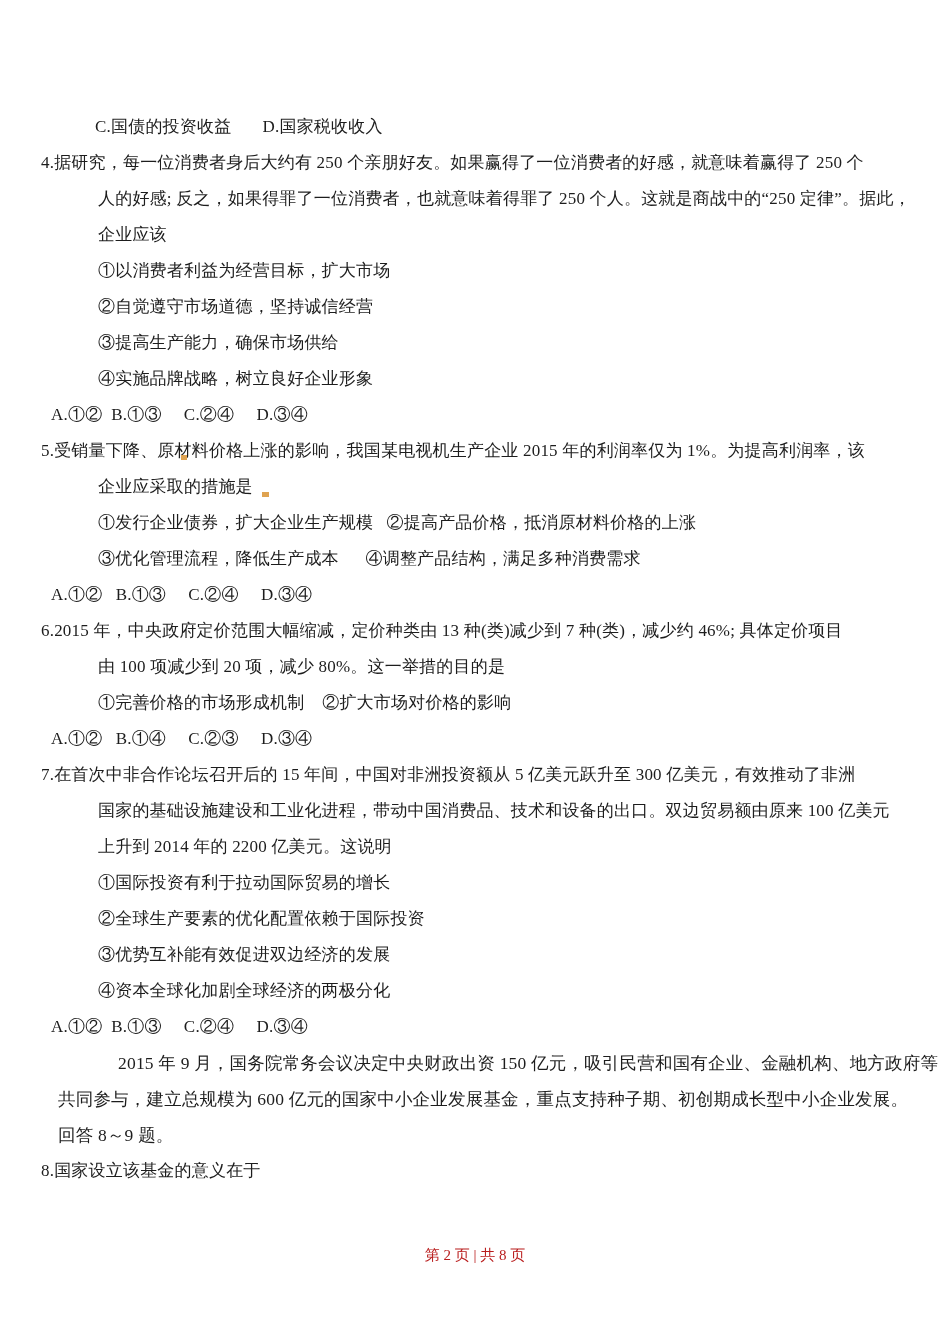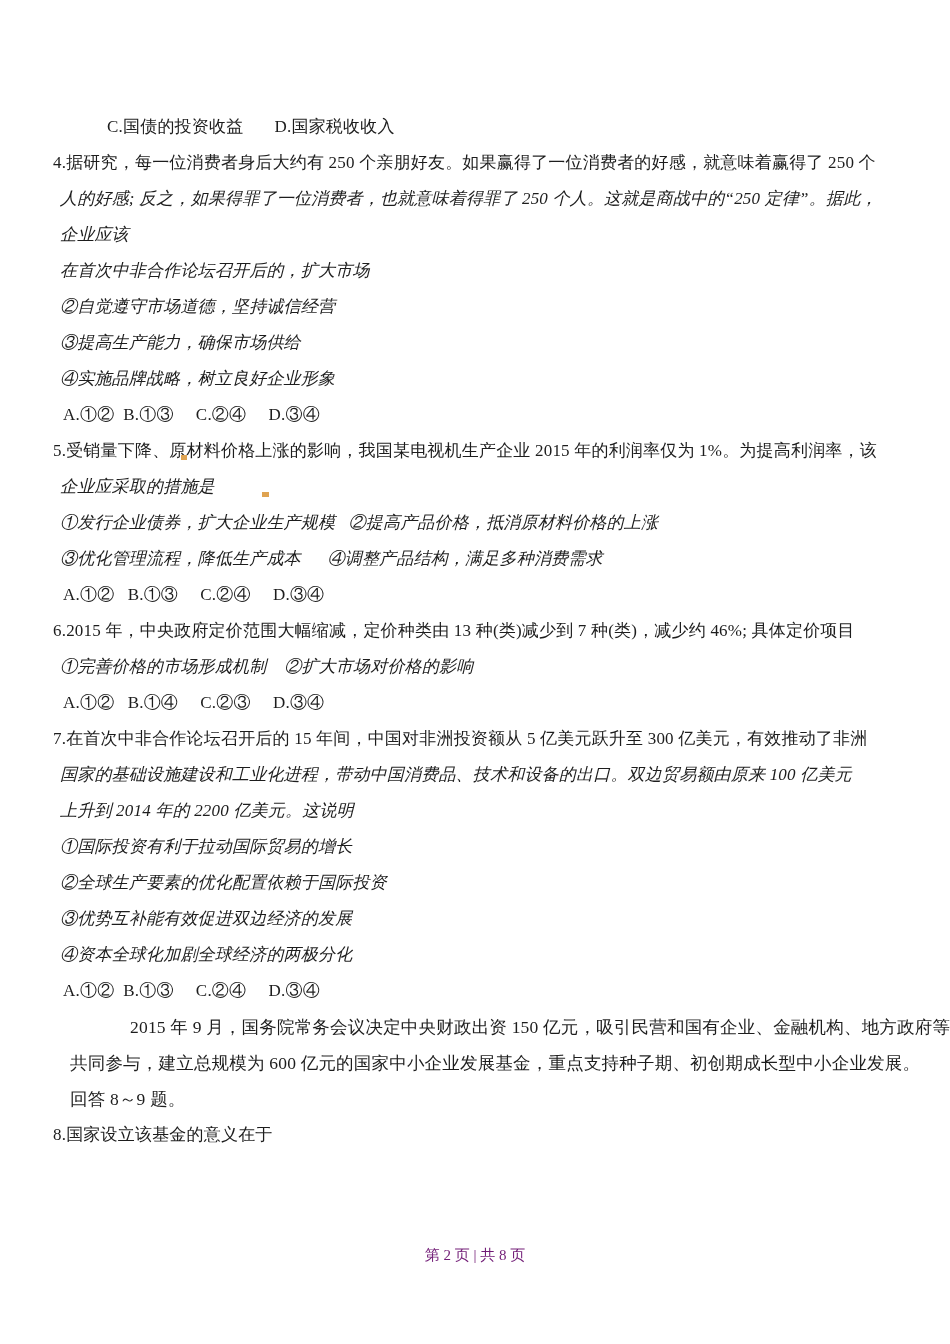--- a/index.html
+++ b/index.html
@@ -5,78 +5,79 @@
   html, body { margin: 0; padding: 0; background: #ffffff; }
   .page {
     position: relative;
     width: 950px;
     height: 1344px;
     background: #ffffff;
     overflow: hidden;
     font-family: "Liberation Serif", serif;
     color: #1d1d1d;
   }
-  .content { position: absolute; top: 109px; left: 12px; width: 813px; }
+  .content { position: absolute; top: 109px; left: 0; width: 813px; }
   .line {
     height: 36px;
     line-height: 36px;
     font-size: 17px;
     white-space: pre;
     letter-spacing: 0.2px;
   }
   .ind-opt  { margin-left: 95px; }   
   .ind-q    { margin-left: 41px; }   
-  .ind-body { margin-left: 48px; font-style: italic; }   
+  .ind-body { margin-left: 98px; }   
   .ind-ans  { margin-left: 51px; }  
   .ind-mat1 { margin-left: 118px; }  
   .ind-mat  { margin-left: 58px; }   
   .kai { font-size: 17.5px; }  
   .mark {
     position: absolute;
     background: #dfa351;
   }
   .mark1 { left: 181px; top: 455px; width: 6px; height: 5px; }
   .mark2 { left: 262px; top: 492px; width: 7px; height: 5px; }
   .footer {
     position: absolute;
     top: 1243px;
     left: 0;
     width: 950px;
     height: 24px;
     line-height: 24px;
     text-align: center;
     font-size: 15px;
-    color: #701a75;
+    color: #b91c1c;
     white-space: pre;
   }
 </style>
 </head>
 <body>
 
 <div class="page">
   <div class="content">
 
     <div class="line ind-opt">C.国债的投资收益       D.国家税收收入</div>
 
     <div class="line ind-q">4.据研究，每一位消费者身后大约有 250 个亲朋好友。如果赢得了一位消费者的好感，就意味着赢得了 250 个</div>
     <div class="line ind-body">人的好感; 反之，如果得罪了一位消费者，也就意味着得罪了 250 个人。这就是商战中的“250 定律”。据此，</div>
     <div class="line ind-body">企业应该</div>
-    <div class="line ind-body">在首次中非合作论坛召开后的，扩大市场</div>
+    <div class="line ind-body">①以消费者利益为经营目标，扩大市场</div>
     <div class="line ind-body">②自觉遵守市场道德，坚持诚信经营</div>
     <div class="line ind-body">③提高生产能力，确保市场供给</div>
     <div class="line ind-body">④实施品牌战略，树立良好企业形象</div>
     <div class="line ind-ans">A.①②  B.①③     C.②④     D.③④</div>
 
     <div class="line ind-q">5.受销量下降、原材料价格上涨的影响，我国某电视机生产企业 2015 年的利润率仅为 1%。为提高利润率，该</div>
     <div class="line ind-body">企业应采取的措施是</div>
     <div class="line ind-body">①发行企业债券，扩大企业生产规模   ②提高产品价格，抵消原材料价格的上涨</div>
     <div class="line ind-body">③优化管理流程，降低生产成本      ④调整产品结构，满足多种消费需求</div>
     <div class="line ind-ans">A.①②   B.①③     C.②④     D.③④</div>
 
     <div class="line ind-q">6.2015 年，中央政府定价范围大幅缩减，定价种类由 13 种(类)减少到 7 种(类)，减少约 46%; 具体定价项目</div>
+    <div class="line ind-body">由 100 项减少到 20 项，减少 80%。这一举措的目的是</div>
     <div class="line ind-body">①完善价格的市场形成机制    ②扩大市场对价格的影响</div>
     <div class="line ind-ans">A.①②   B.①④     C.②③     D.③④</div>
 
     <div class="line ind-q">7.在首次中非合作论坛召开后的 15 年间，中国对非洲投资额从 5 亿美元跃升至 300 亿美元，有效推动了非洲</div>
     <div class="line ind-body">国家的基础设施建设和工业化进程，带动中国消费品、技术和设备的出口。双边贸易额由原来 100 亿美元</div>
     <div class="line ind-body">上升到 2014 年的 2200 亿美元。这说明</div>
     <div class="line ind-body">①国际投资有利于拉动国际贸易的增长</div>
     <div class="line ind-body">②全球生产要素的优化配置依赖于国际投资</div>
     <div class="line ind-body">③优势互补能有效促进双边经济的发展</div>
     <div class="line ind-body">④资本全球化加剧全球经济的两极分化</div>

